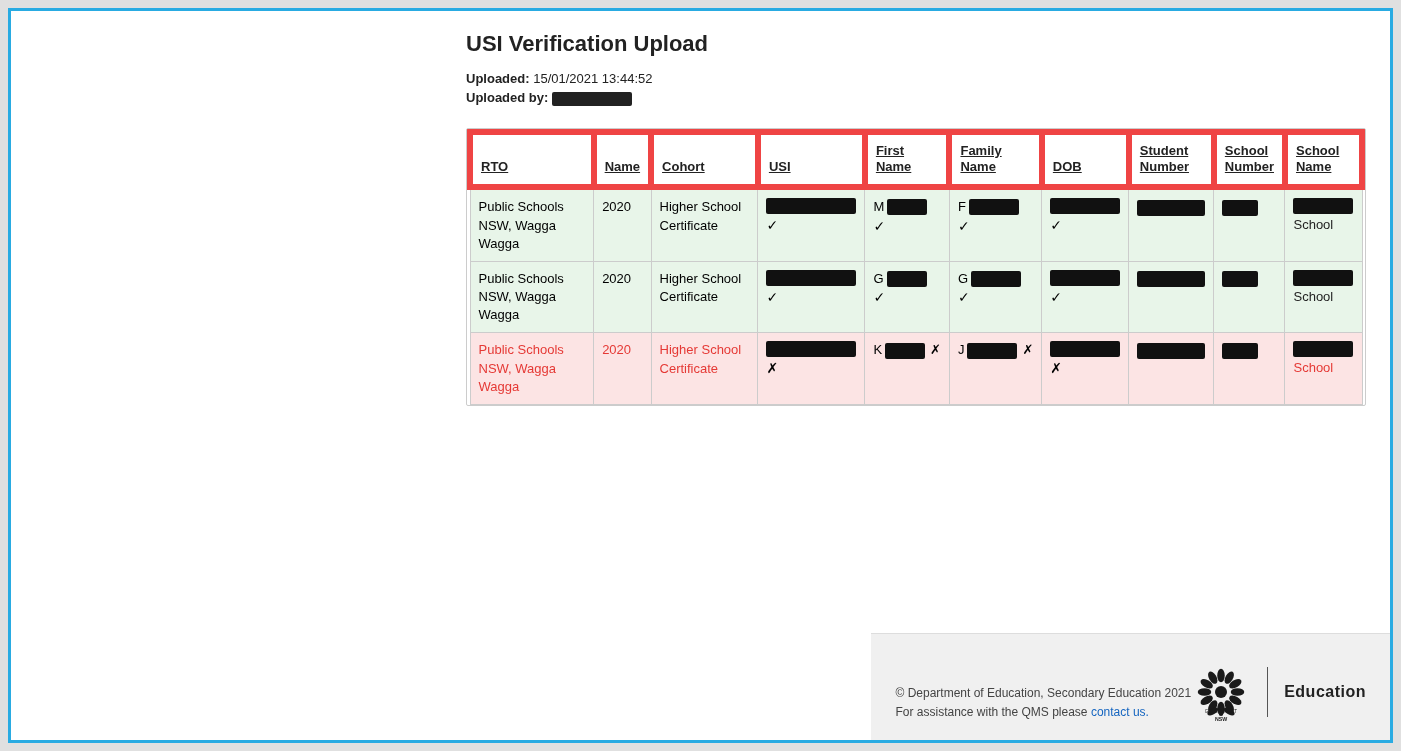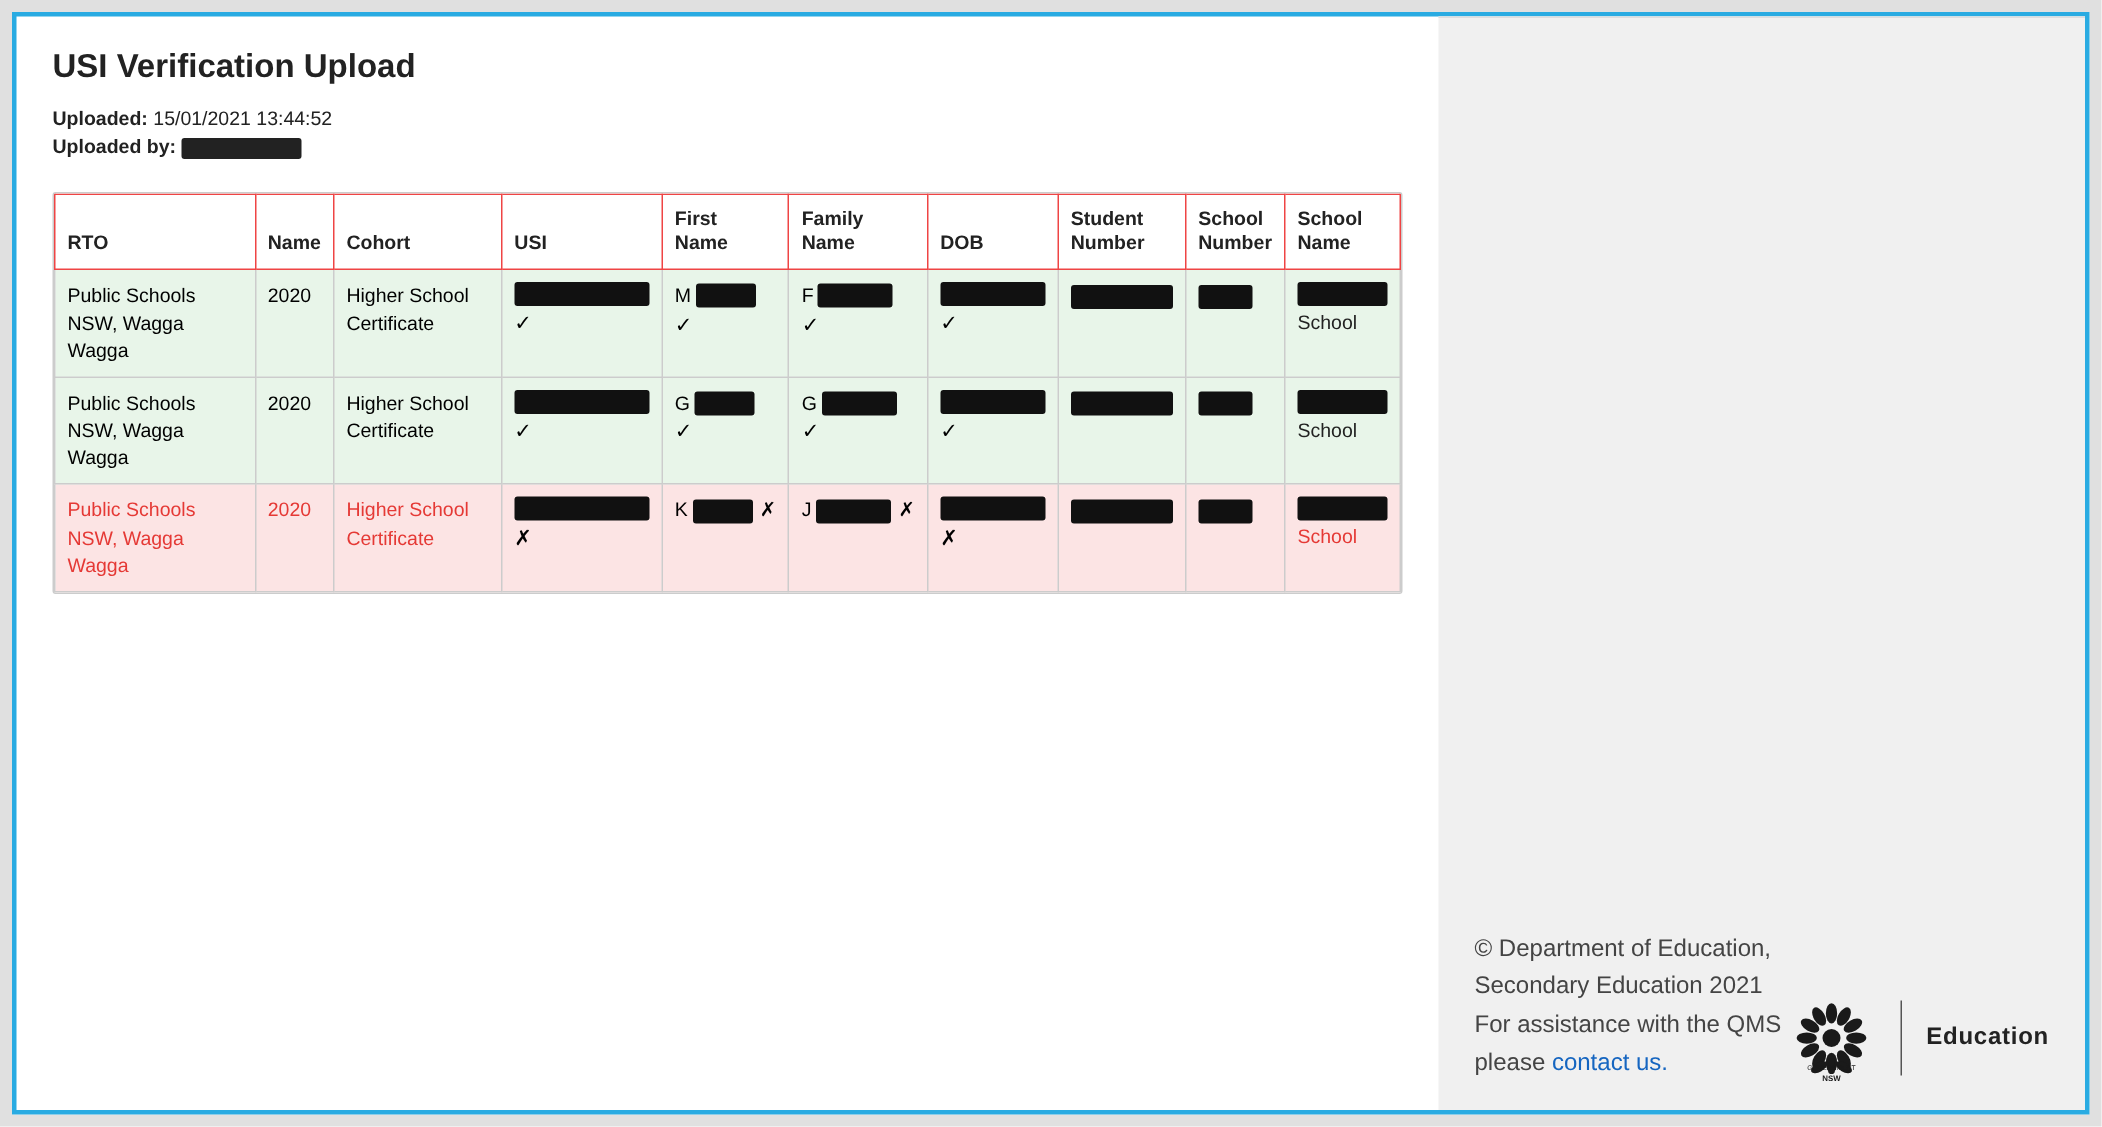--- a/index.html
+++ b/index.html
@@ -8,21 +8,22 @@
       font-size: 13px;
       background: #e0e0e0;
       min-height: 751px;
     }
     .outer-border {
       border: 3px solid #29abe2;
       margin: 8px;
       background: #fff;
       min-height: 735px;
       display: flex;
-      flex-direction: row;
+      flex-direction: column;
+      align-items: flex-end;
     }
     .main-content {
       padding: 20px 24px;
       flex: 1;
     }
     h1 {
       font-size: 22px;
       font-weight: bold;
       color: #222;
       margin-bottom: 14px;
@@ -51,27 +52,28 @@
     }
     table {
       border-collapse: collapse;
       width: 100%;
       font-size: 13px;
     }
     thead tr {
       background: #fff;
     }
     thead th {
-      border: 1px solid #ef4444;
+      border: 6px solid #ef4444;
       padding: 8px 8px;
       text-align: left;
       font-weight: bold;
       vertical-align: bottom;
       color: #222;
       line-height: 1.3;
+      text-decoration: underline;
     }
     tbody tr.row-green {
       background: #e8f5e9;
     }
     tbody tr.row-red {
       background: #fce4e4;
     }
     tbody td {
       border: 1px solid #ccc;
       padding: 8px 8px;
@@ -87,21 +89,21 @@
     }
     footer {
       background: #f0f0f0;
       padding: 28px 24px 18px 24px;
       display: flex;
       justify-content: space-between;
       align-items: flex-end;
       border-top: 1px solid #ddd;
     }
     .footer-text {
-      font-size: 16px;
+      font-size: 12px;
       color: #444;
       line-height: 1.6;
     }
     .footer-text a {
       color: #1565c0;
       text-decoration: none;
     }
     .nsw-logo {
       display: flex;
       align-items: center;

